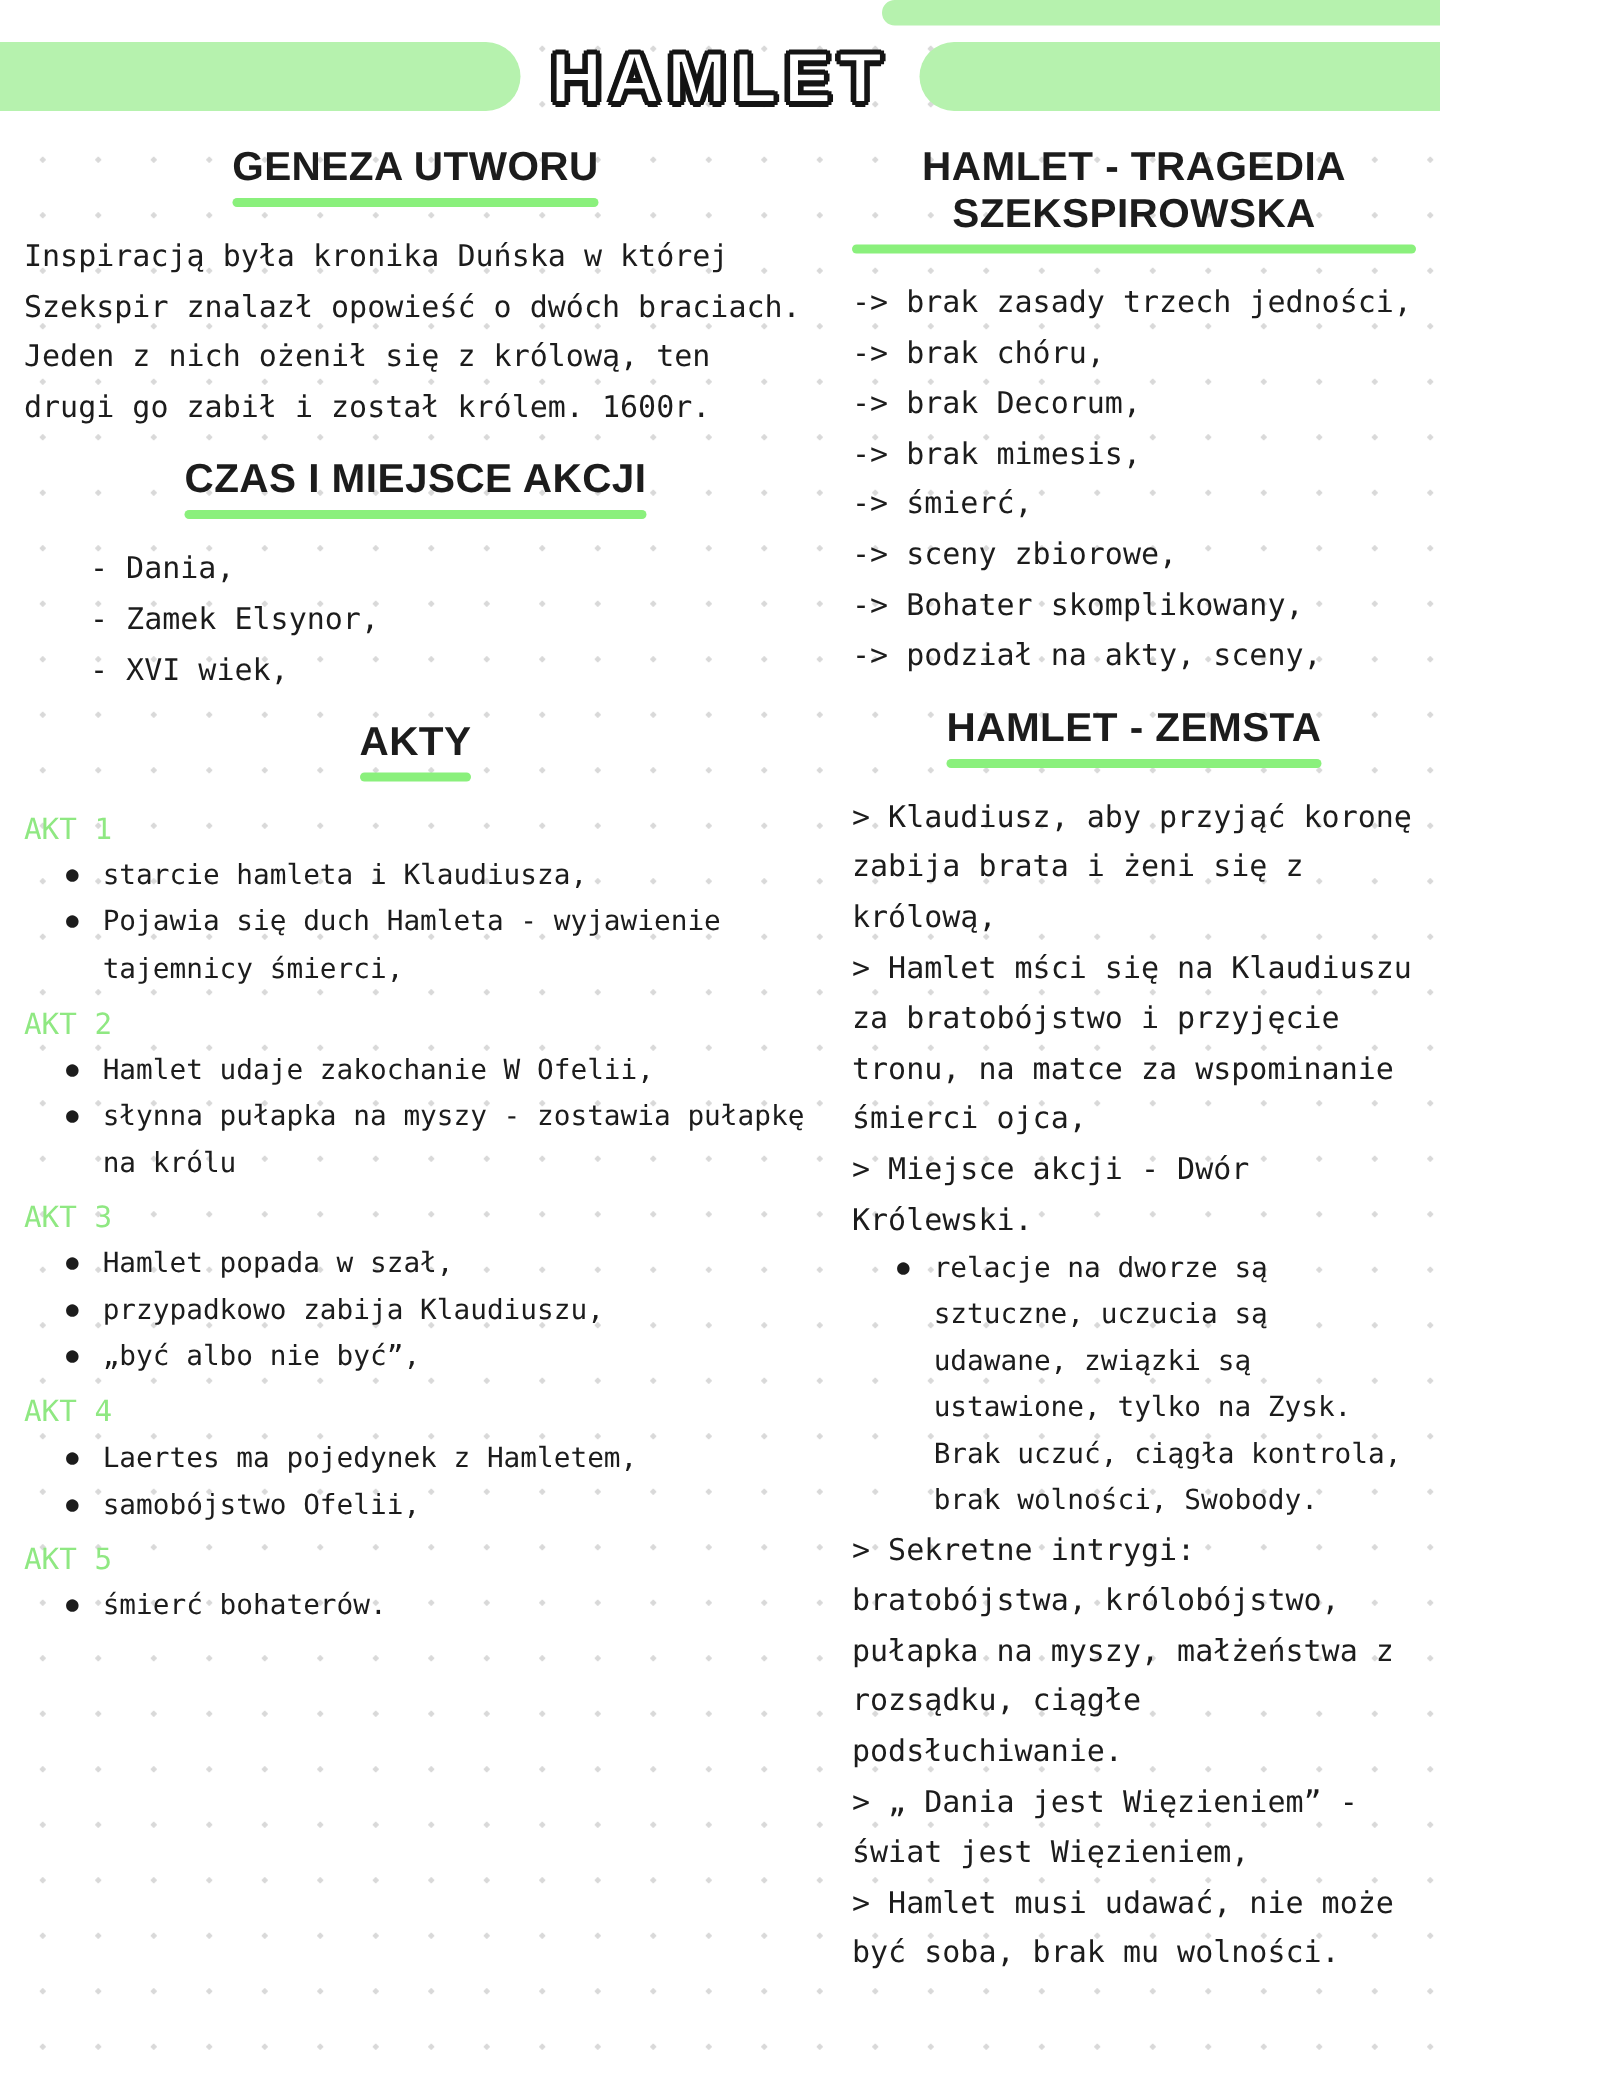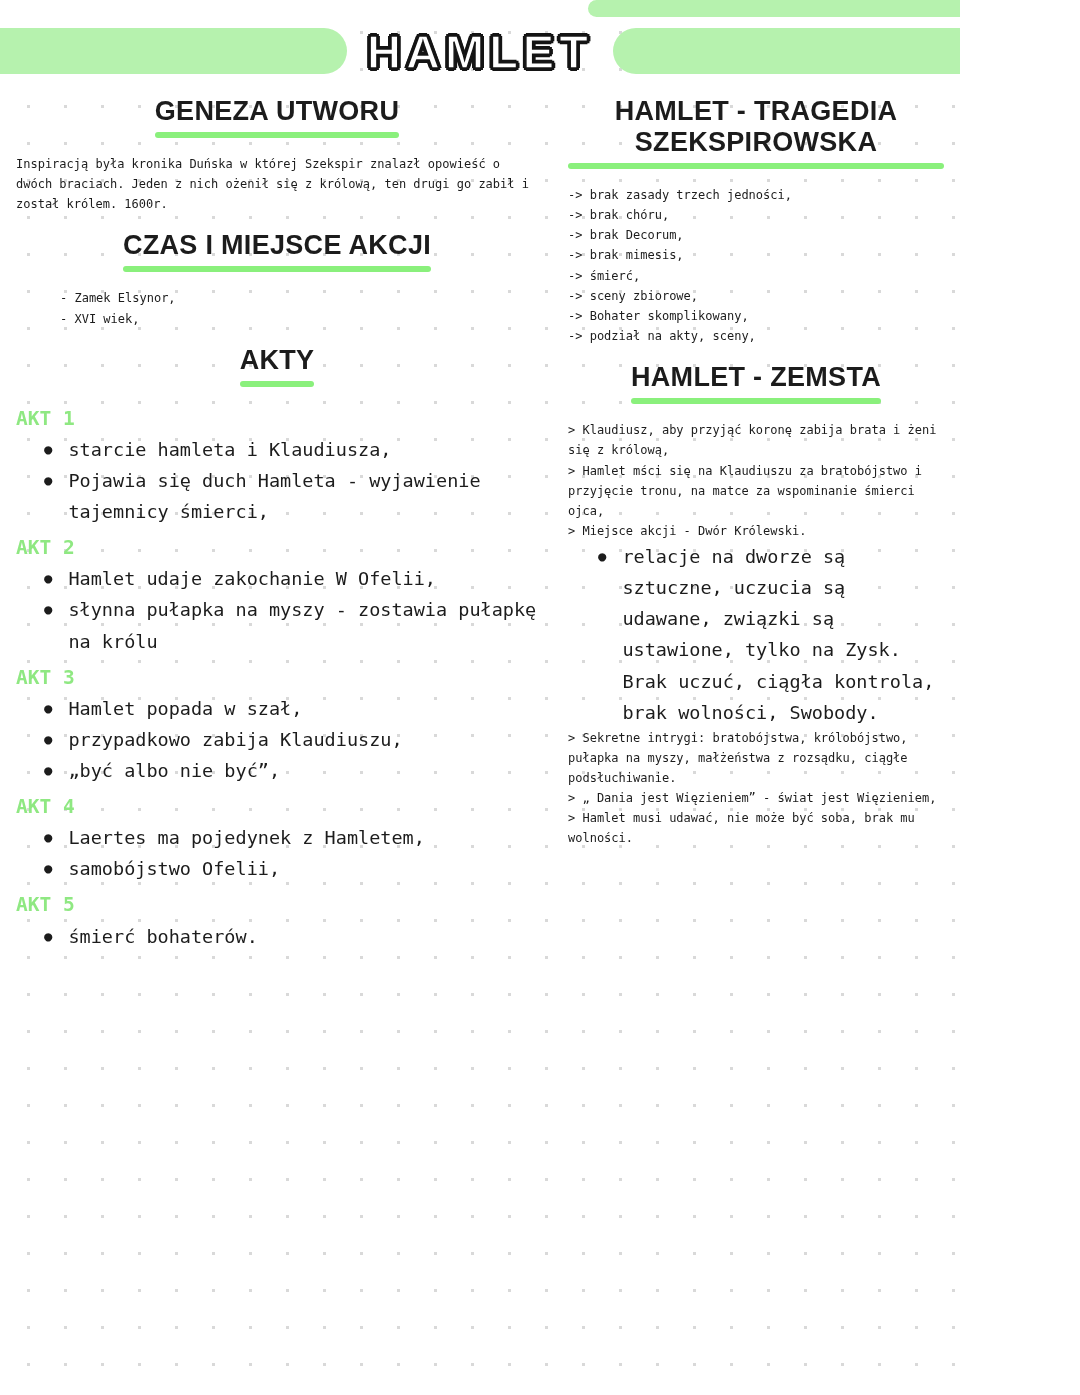--- a/index.html
+++ b/index.html
@@ -73,29 +73,29 @@
   h2.space-top{margin-top:16px;}
   h2 .hd{display:inline-block;}
   h2 .hd::after{
     content:"";display:block;
     height:6px;border-radius:3px;
     background:var(--underline-green);
     margin-top:5px;
   }
   
   .para,.plain-line,.arrow-line,.zblock{
-    font-size:12px;
+    font-size:20px;
     line-height:1.68;
   }
   .para{margin:0 0 6px 0;}
   .dash-list{padding-left:44px;margin:2px 0 0 0;}
   .arrow-list{margin:0;}
   .act-label{
     color:var(--act-green);
-    font-weight:bold;
+    font-weight:normal;
     font-size:19.5px;
     line-height:1.6;
     margin-top:5px;
   }
   .bullet-row{
     display:flex;
     align-items:flex-start;
     gap:16px;
     padding-left:28px;
   }
@@ -126,20 +126,21 @@
 
   <div class="columns">
 
     <section class="col-left">
 
       <h2><span class="hd">GENEZA UTWORU</span></h2>
       <p class="para">Inspiracją była kronika Duńska w której Szekspir znalazł opowieść o dwóch braciach. Jeden z nich ożenił się z królową, ten drugi go zabił i został królem. 1600r.</p>
 
       <h2 class="space-top"><span class="hd">CZAS I MIEJSCE AKCJI</span></h2>
       <div class="dash-list">
+        <div class="plain-line">- Dania,</div>
         <div class="plain-line">- Zamek Elsynor,</div>
         <div class="plain-line">- XVI wiek,</div>
       </div>
 
       <h2 class="space-top"><span class="hd">AKTY</span></h2>
 
       <div class="act">
         <div class="act-label">AKT 1</div>
         <div class="bullet-row">
           <span class="dot">●</span>

